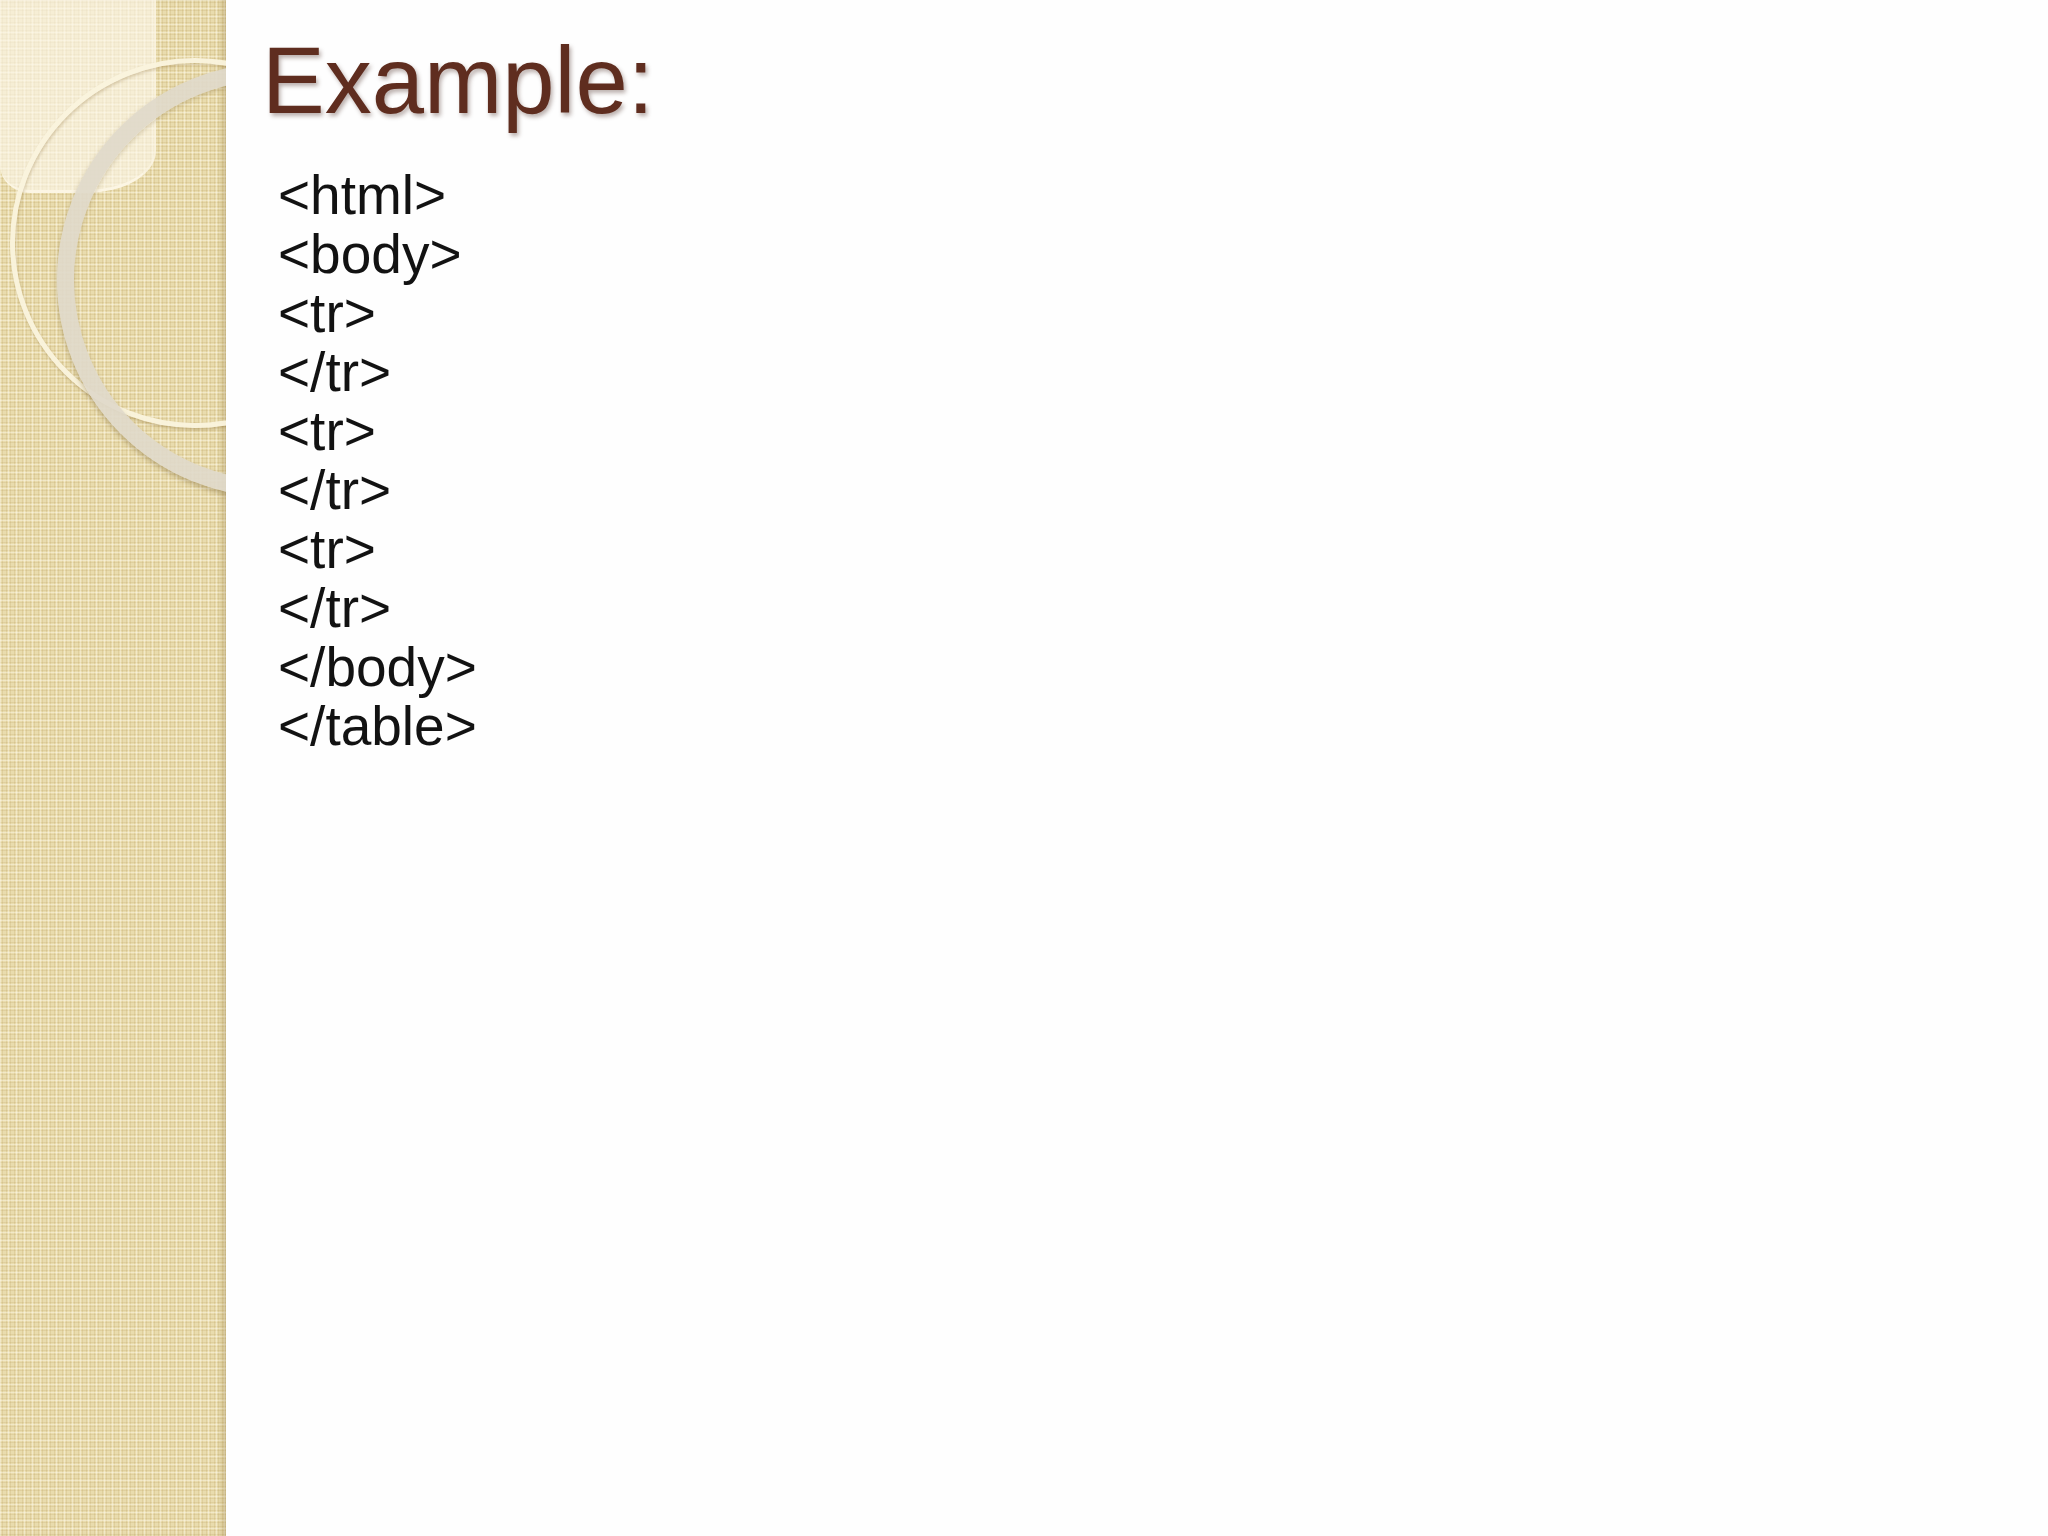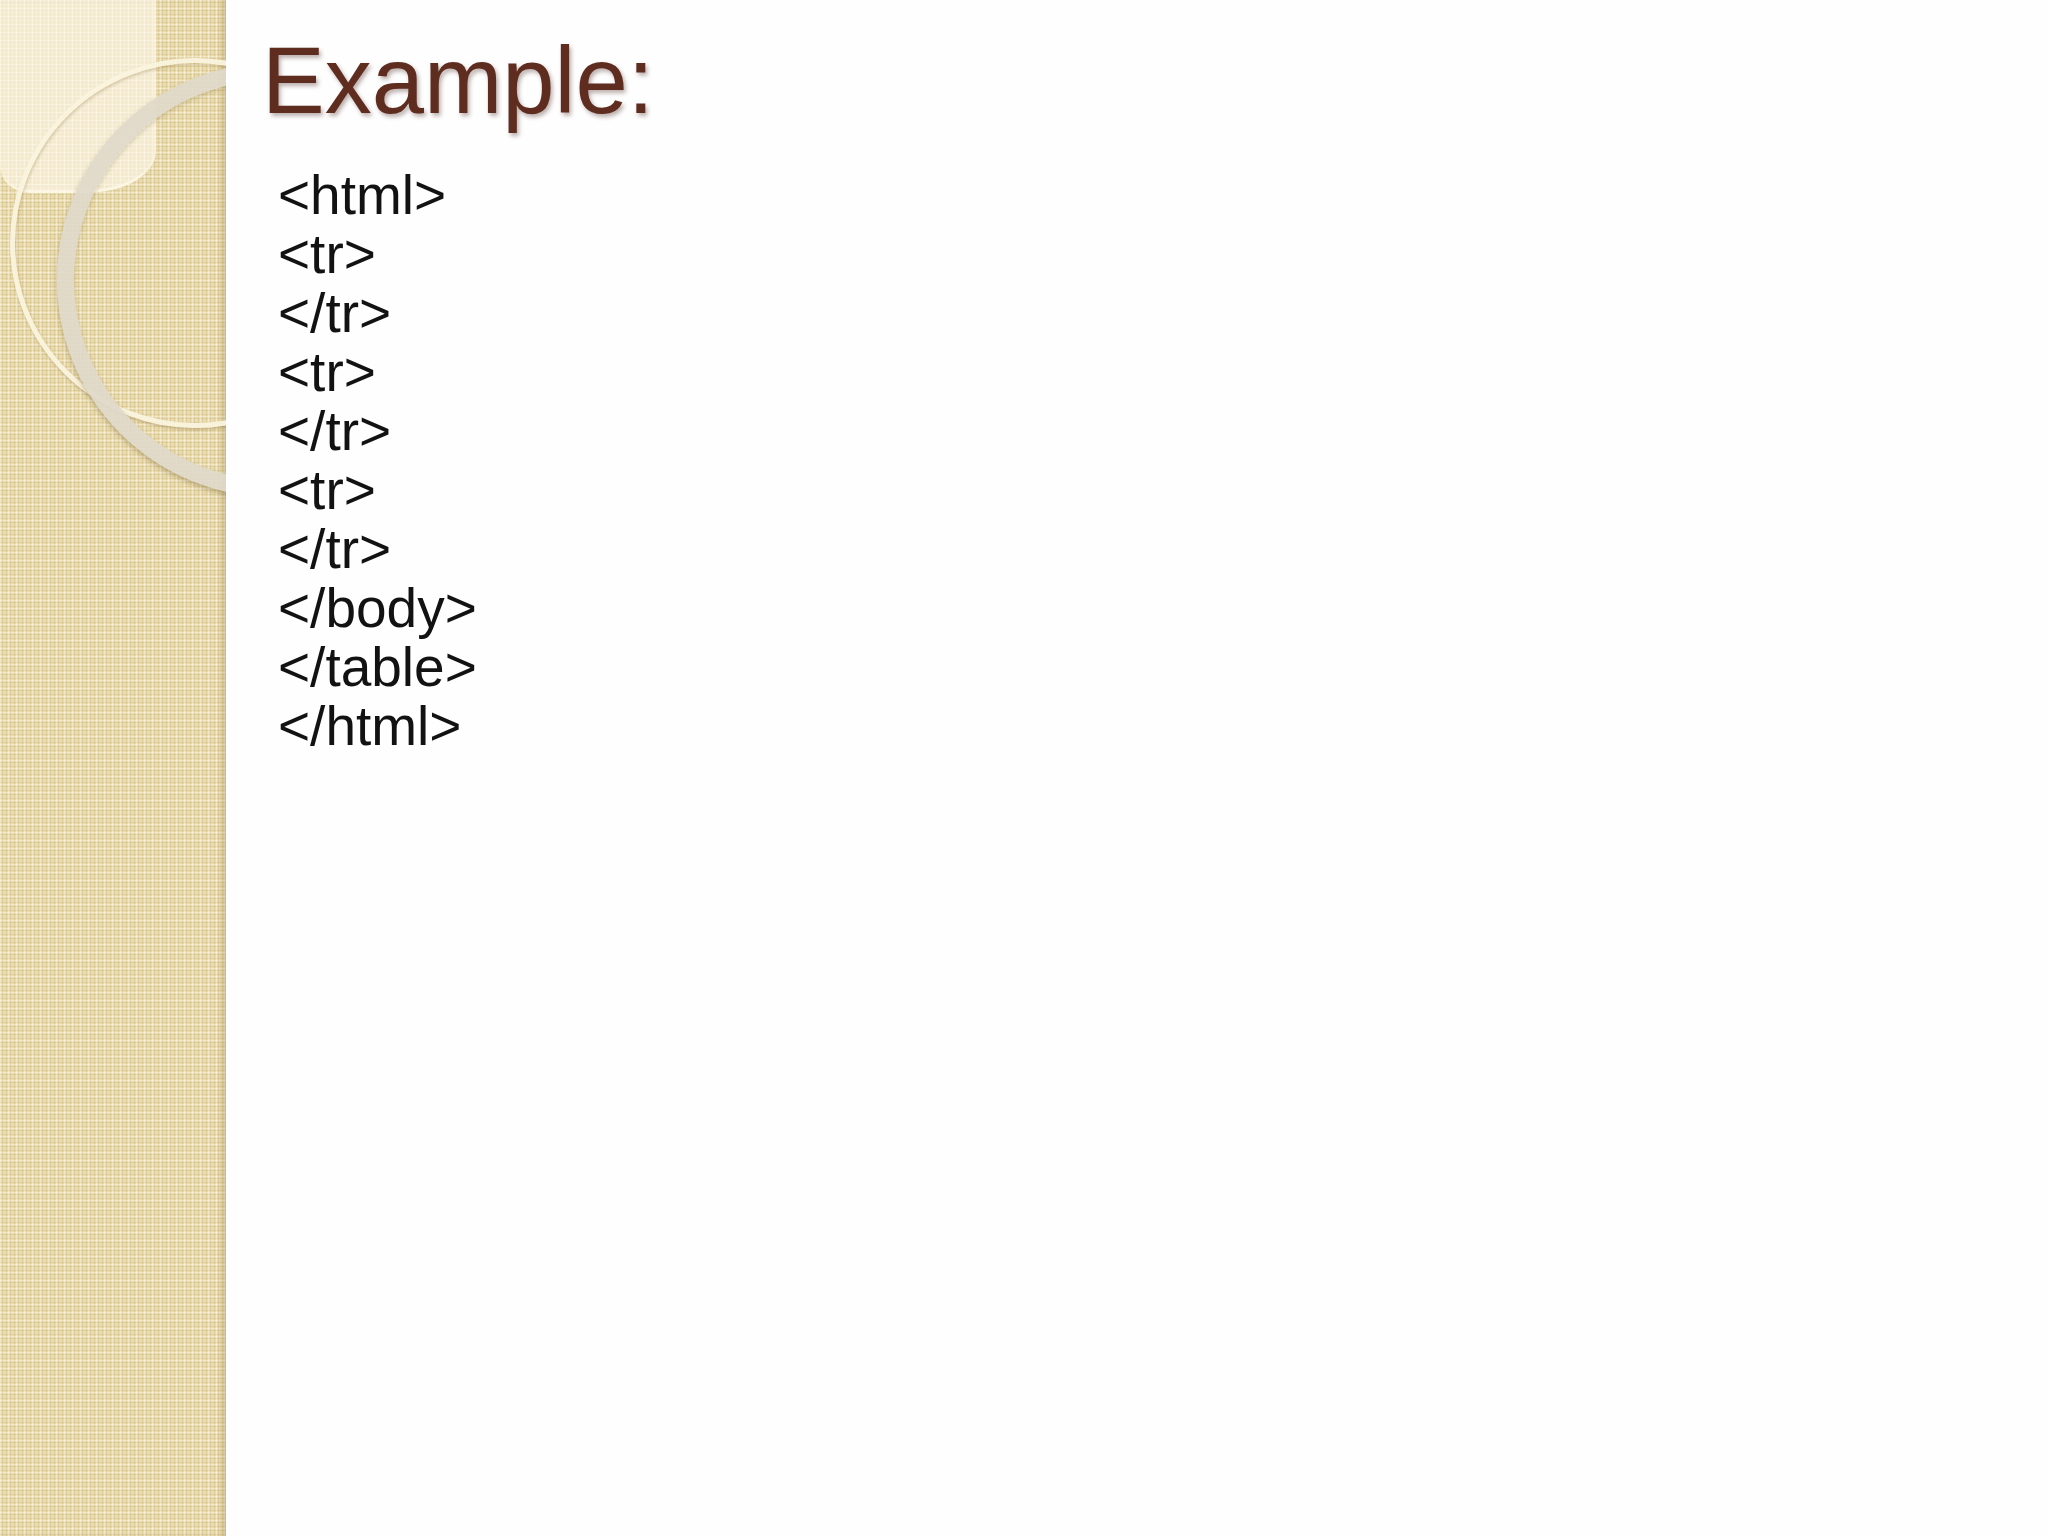--- a/index.html
+++ b/index.html
@@ -98,25 +98,25 @@
     <div class="light-patch"></div>
     <div class="ring-thin"></div>
     <div class="ring-thick"></div>
   </div>
 
   <div class="main">
     <div class="title">Example:</div>
 
     <div class="code">
         <div class="code-line">&lt;html&gt;</div>
+        <div class="code-line">&lt;body&gt;</div>
         <div class="code-line">&lt;tr&gt;</div>
         <div class="code-line">&lt;/tr&gt;</div>
         <div class="code-line">&lt;tr&gt;</div>
         <div class="code-line">&lt;/tr&gt;</div>
         <div class="code-line">&lt;tr&gt;</div>
         <div class="code-line">&lt;/tr&gt;</div>
         <div class="code-line">&lt;/body&gt;</div>
         <div class="code-line">&lt;/table&gt;</div>
-        <div class="code-line">&lt;/html&gt;</div>
       </div>
   </div>
 
 </div>
 
 </body></html>

